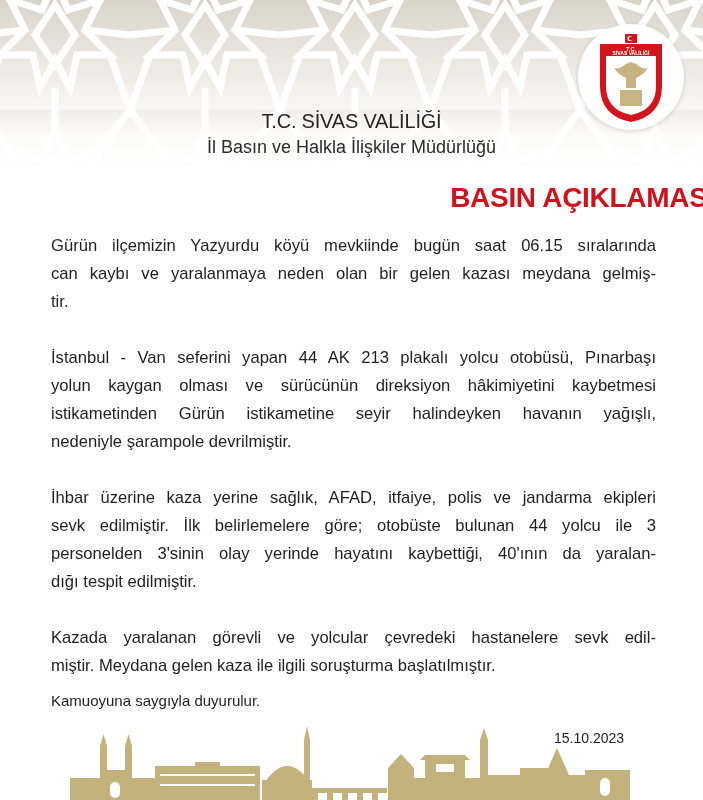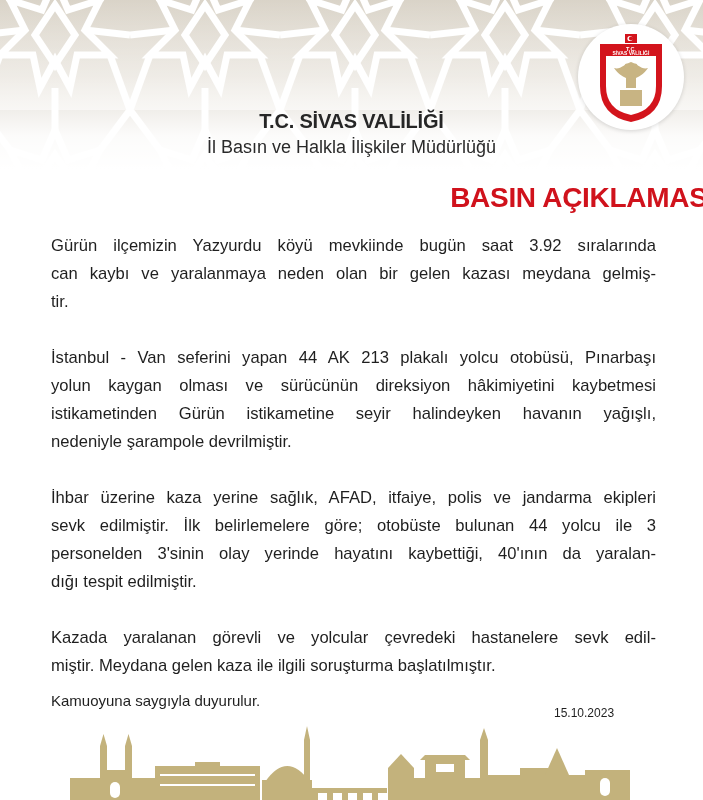--- a/index.html
+++ b/index.html
@@ -19,21 +19,21 @@
     background: linear-gradient(to bottom, rgba(255,255,255,0) 0%, rgba(255,255,255,0.35) 45%, rgba(255,255,255,0.92) 80%, #fff 100%);
   }
   .logo {
     position: absolute; left: 578px; top: 24px; width: 106px; height: 106px;
     border-radius: 50%; background: #fff;
     box-shadow: 0 1px 4px rgba(0,0,0,0.15);
   }
   .logo svg { position: absolute; left: 0; top: 0; }
   .header-title {
     position: absolute; left: 0; width: 703px; top: 110px;
-    text-align: center; font-weight: bold; font-size: 20px; color: #262626;
+    text-align: center; font-weight: normal; font-size: 20px; color: #262626;
     letter-spacing: -0.2px;
   }
   .header-subtitle {
     position: absolute; left: 0; width: 703px; top: 137px;
     text-align: center; font-size: 18px; color: #2a2a2a;
   }
   .doc-heading {
     position: absolute; left: 12px; width: 703px; top: 182px;
     text-align: right; font-weight: bold; font-size: 28px; color: #d0121c;
     letter-spacing: -0.3px;
@@ -42,21 +42,21 @@
     position: absolute; left: 51px; top: 232px; width: 605px;
     font-size: 16.6px; line-height: 28px; color: #1f1f1f;
   }
   .para { margin: 0 0 28px 0; text-align: justify; }
   .line { display: block; white-space: nowrap; }
   .line.just { text-align: justify; text-align-last: justify; white-space: normal; }
   .closing {
     position: absolute; left: 51px; top: 692px; font-size: 15px; color: #1f1f1f;
   }
   .date {
-    position: absolute; left: 554px; top: 706px; font-size: 12px; color: #1f1f1f;
+    position: absolute; left: 554px; top: 730px; font-size: 14px; color: #1f1f1f;
   }
   .skyline {
     position: absolute; left: 0; top: 720px; width: 703px; height: 80px;
   }
 </style>
 </head>
 <body>
 
 <div class="pattern-band">
   <svg width="703" height="170" viewBox="0 0 703 170">
@@ -104,21 +104,21 @@
   </svg>
 </div>
 
 <div class="header-title">T.C. SİVAS VALİLİĞİ</div>
 <div class="header-subtitle">İl Basın ve Halkla İlişkiler Müdürlüğü</div>
 
 <div class="doc-heading">BASIN AÇIKLAMASI</div>
 
 <div class="body">
   <p class="para">
-    <span class="line just">Gürün ilçemizin Yazyurdu köyü mevkiinde bugün saat 3.92 sıralarında</span>
+    <span class="line just">Gürün ilçemizin Yazyurdu köyü mevkiinde bugün saat 06.15 sıralarında</span>
     <span class="line just">can kaybı ve yaralanmaya neden olan bir gelen kazası meydana gelmiş-</span>
     <span class="line">tir.</span>
   </p>
   <p class="para">
     <span class="line just">İstanbul - Van seferini yapan 44 AK 213 plakalı yolcu otobüsü, Pınarbaşı</span>
     <span class="line just">yolun kaygan olması ve sürücünün direksiyon hâkimiyetini kaybetmesi</span>
     <span class="line just">istikametinden Gürün istikametine seyir halindeyken havanın yağışlı,</span>
     <span class="line">nedeniyle şarampole devrilmiştir.</span>
   </p>
   <p class="para">

